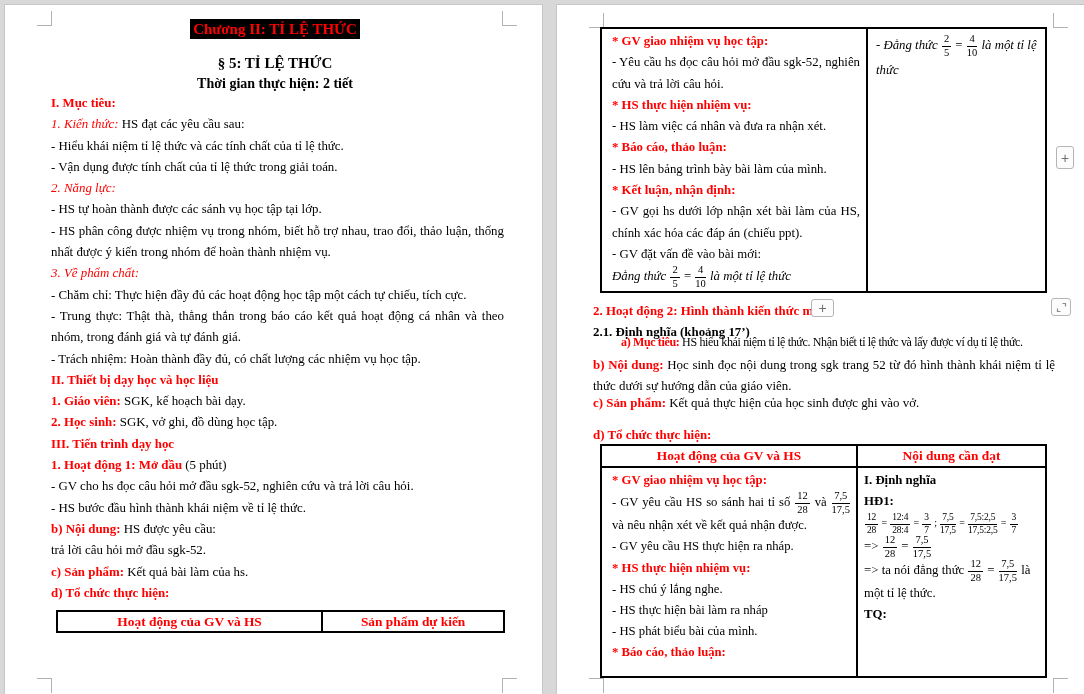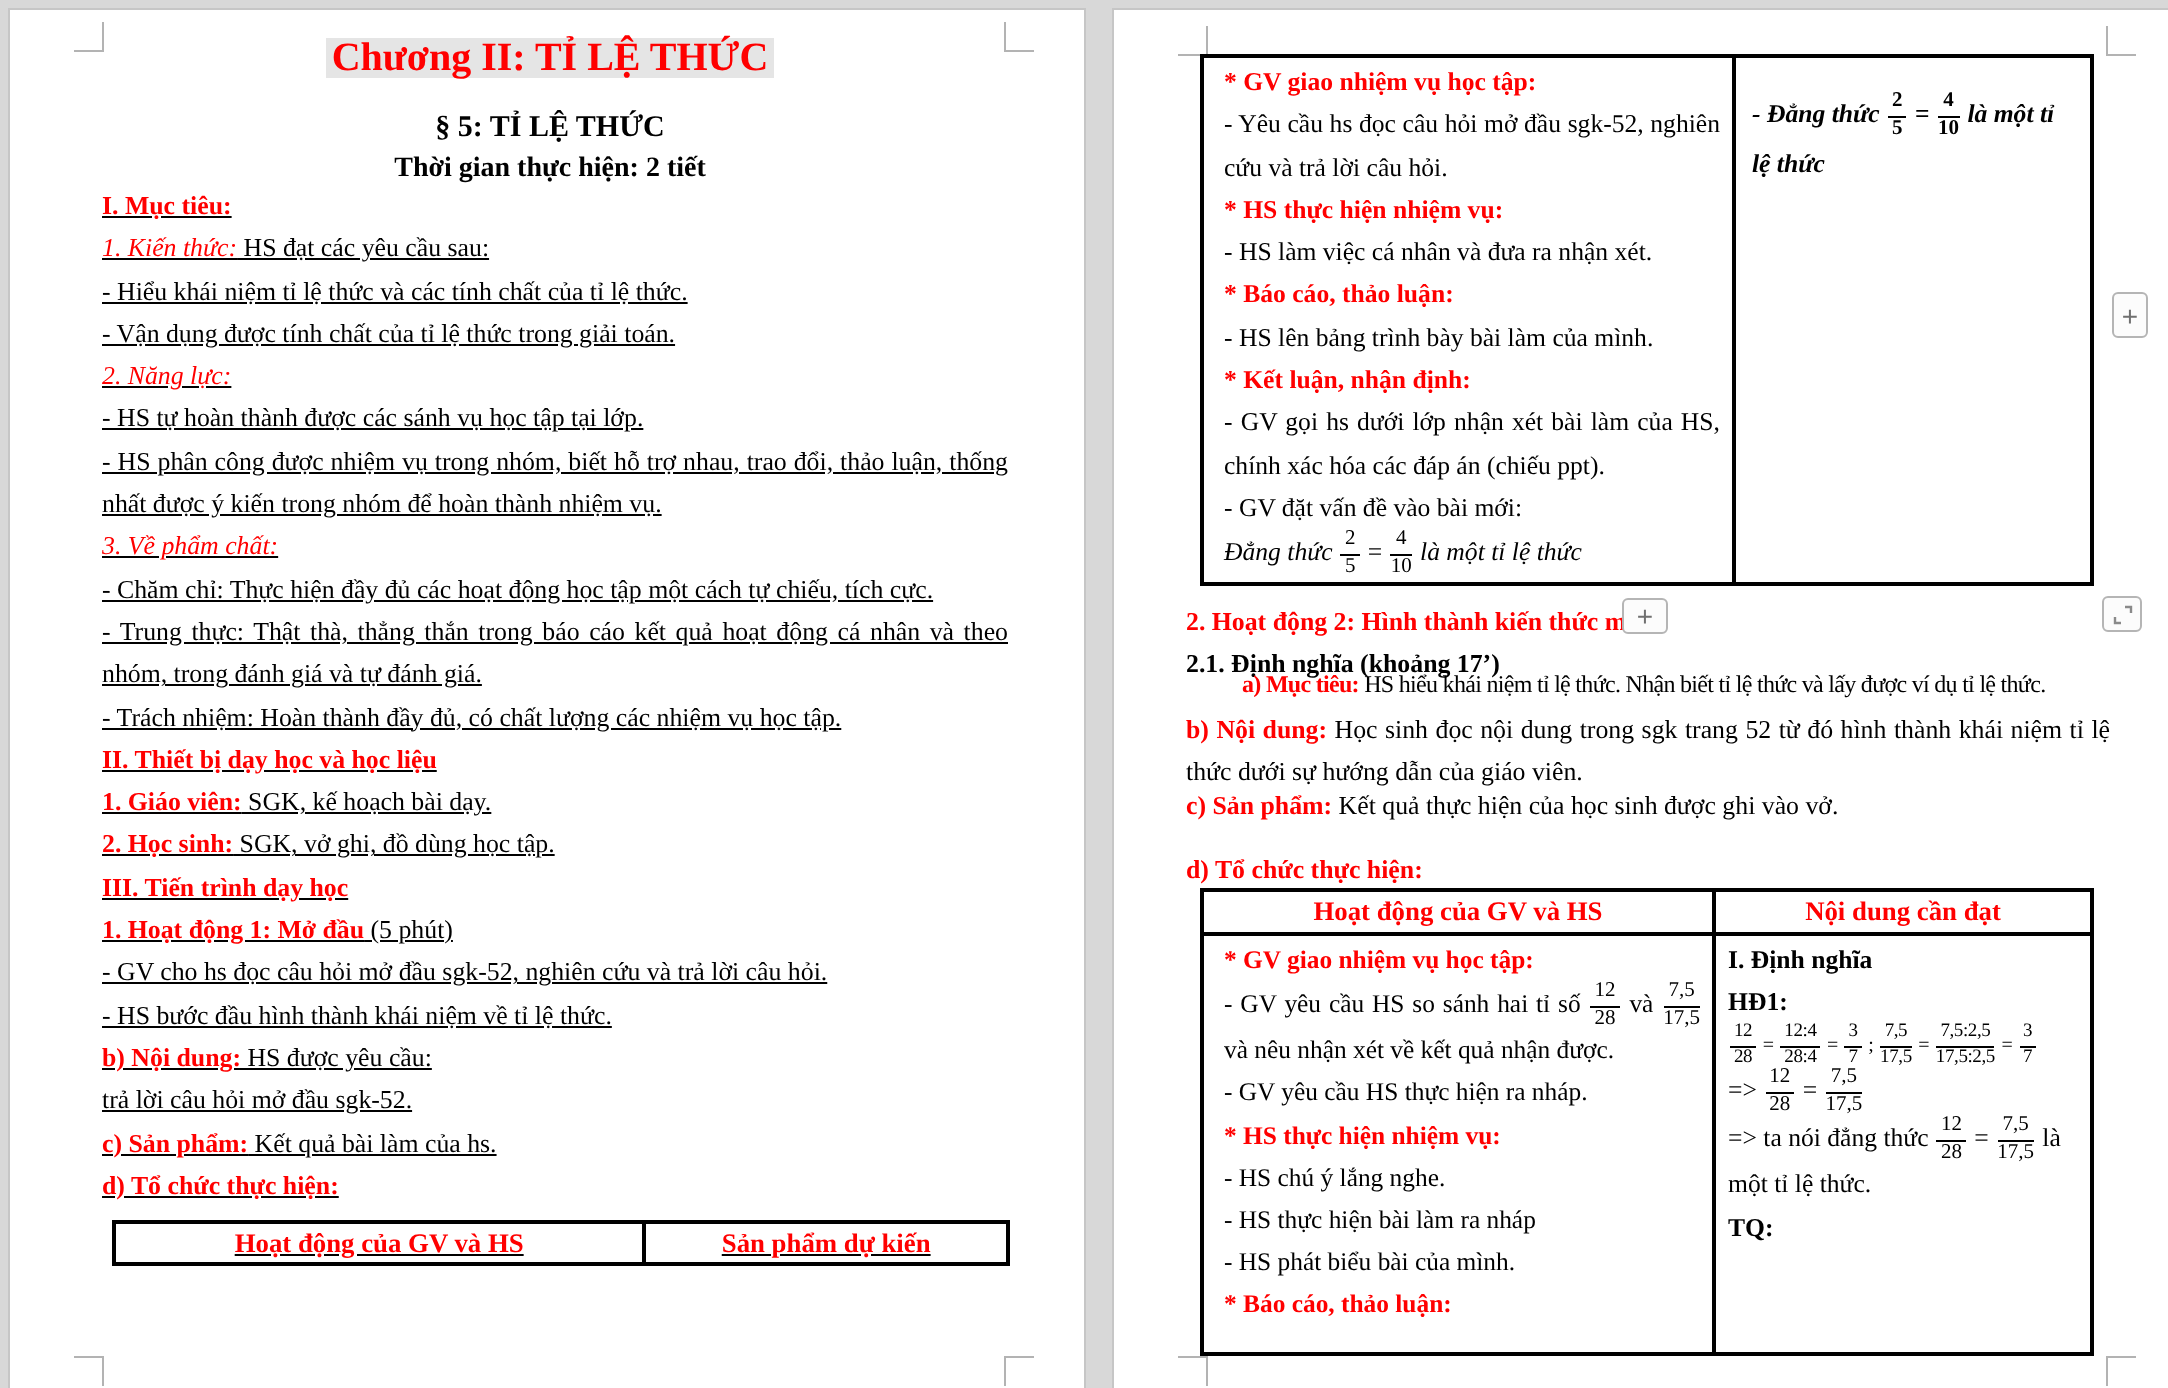--- a/index.html
+++ b/index.html
@@ -30,32 +30,32 @@
   .hl{background:#ffff00;}
   .ul{text-decoration:underline;}
 
   
   .frac{display:inline-block;vertical-align:middle;text-align:center;font-style:normal;font-size:10.5px;line-height:1;margin:0 1px;}
   .frac .fn{display:block;border-bottom:1px solid #000;padding:0 2px 1px;}
   .frac .fd{display:block;padding-top:1px;}
 
   
   .p1-head{position:absolute;left:44px;top:14px;width:452px;text-align:center;}
-  .chapter{display:inline-block;font-size:20px;font-weight:bold;color:#ff0000;background:#e5e5e5;padding:0 3px;line-height:20px;}
+  .chapter{display:inline-block;font-size:15px;font-weight:bold;color:#ff0000;background:#000000;padding:0 3px;line-height:20px;}
   .lesson{font-size:15px;font-weight:bold;margin-top:14px;line-height:20px;}
   .duration{font-size:14px;font-weight:bold;margin-top:1px;line-height:20px;}
-  .p1-body{position:absolute;left:46px;top:88px;width:453px;font-size:12.9px;text-decoration:underline;}
+  .p1-body{position:absolute;left:46px;top:88px;width:453px;font-size:12.9px;}
   .p1-table{width:449px;margin:6px 0 0 5px;border-collapse:collapse;table-layout:fixed;}
   .p1-table td{border:2px solid #000;text-align:center;color:#ff0000;font-weight:bold;font-size:13.4px;height:19px;padding:0;}
 
   
   .t1{position:absolute;left:43px;top:22px;width:447px;height:266px;border:2px solid #000;box-sizing:border-box;display:flex;overflow:hidden;}
   .t1-left{width:266px;border-right:2px solid #000;box-sizing:border-box;padding:2px 6px 0 10px;font-size:12.8px;overflow:hidden;}
   .t1-left .line{line-height:21.3px;}
-  .t1-right{flex:1;padding:16px 6px 0 8px;font-size:12.8px;overflow:hidden;font-weight:bold;}
+  .t1-right{flex:1;padding:4px 6px 0 8px;font-size:12.8px;overflow:hidden;}
   .t1-right .line{line-height:25px;}
 
   .bw{position:absolute;left:36px;top:296px;width:462px;font-size:12.9px;}
   .bw .line{position:absolute;left:0;width:462px;overflow:hidden;max-height:23px;}
   .bw .line.two{max-height:45px;}
   .bw .line.fit{font-size:12px;letter-spacing:-0.35px;white-space:nowrap;}
 
   .t2{position:absolute;left:43px;top:439px;width:447px;height:234px;border:2px solid #000;box-sizing:border-box;overflow:hidden;}
   .t2-head{display:flex;border-bottom:2px solid #000;height:22px;box-sizing:border-box;}
   .t2-head .th{color:#ff0000;font-weight:bold;text-align:center;font-size:13.4px;line-height:20px;}

